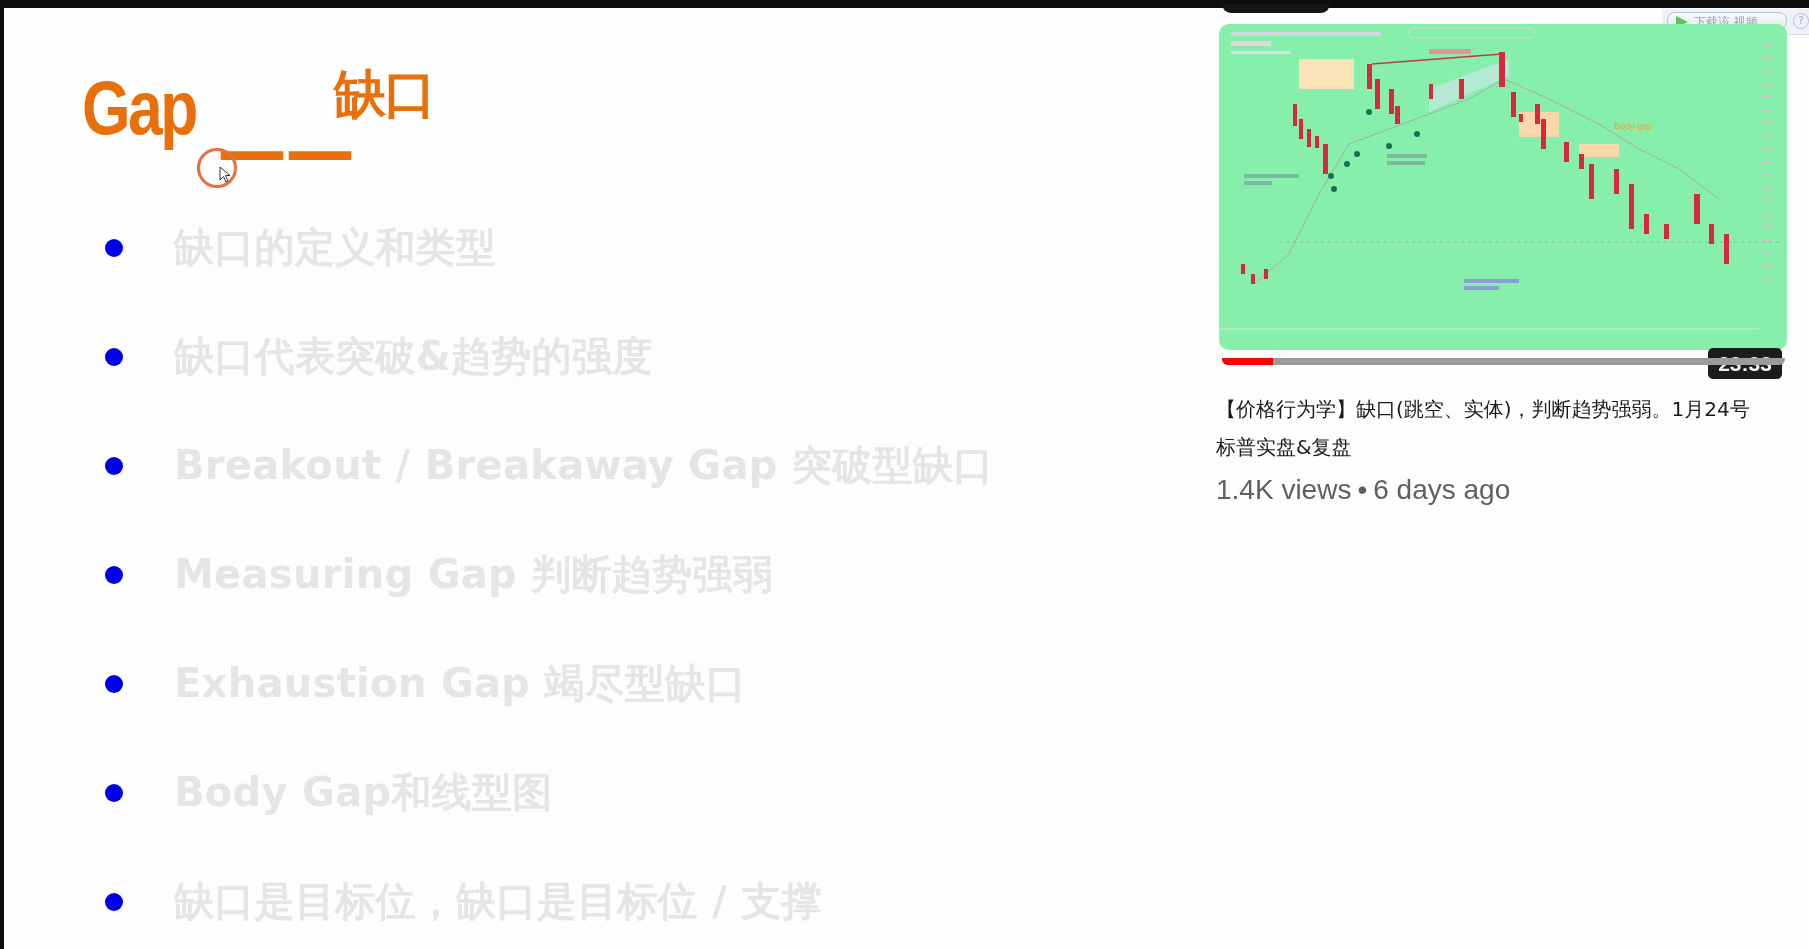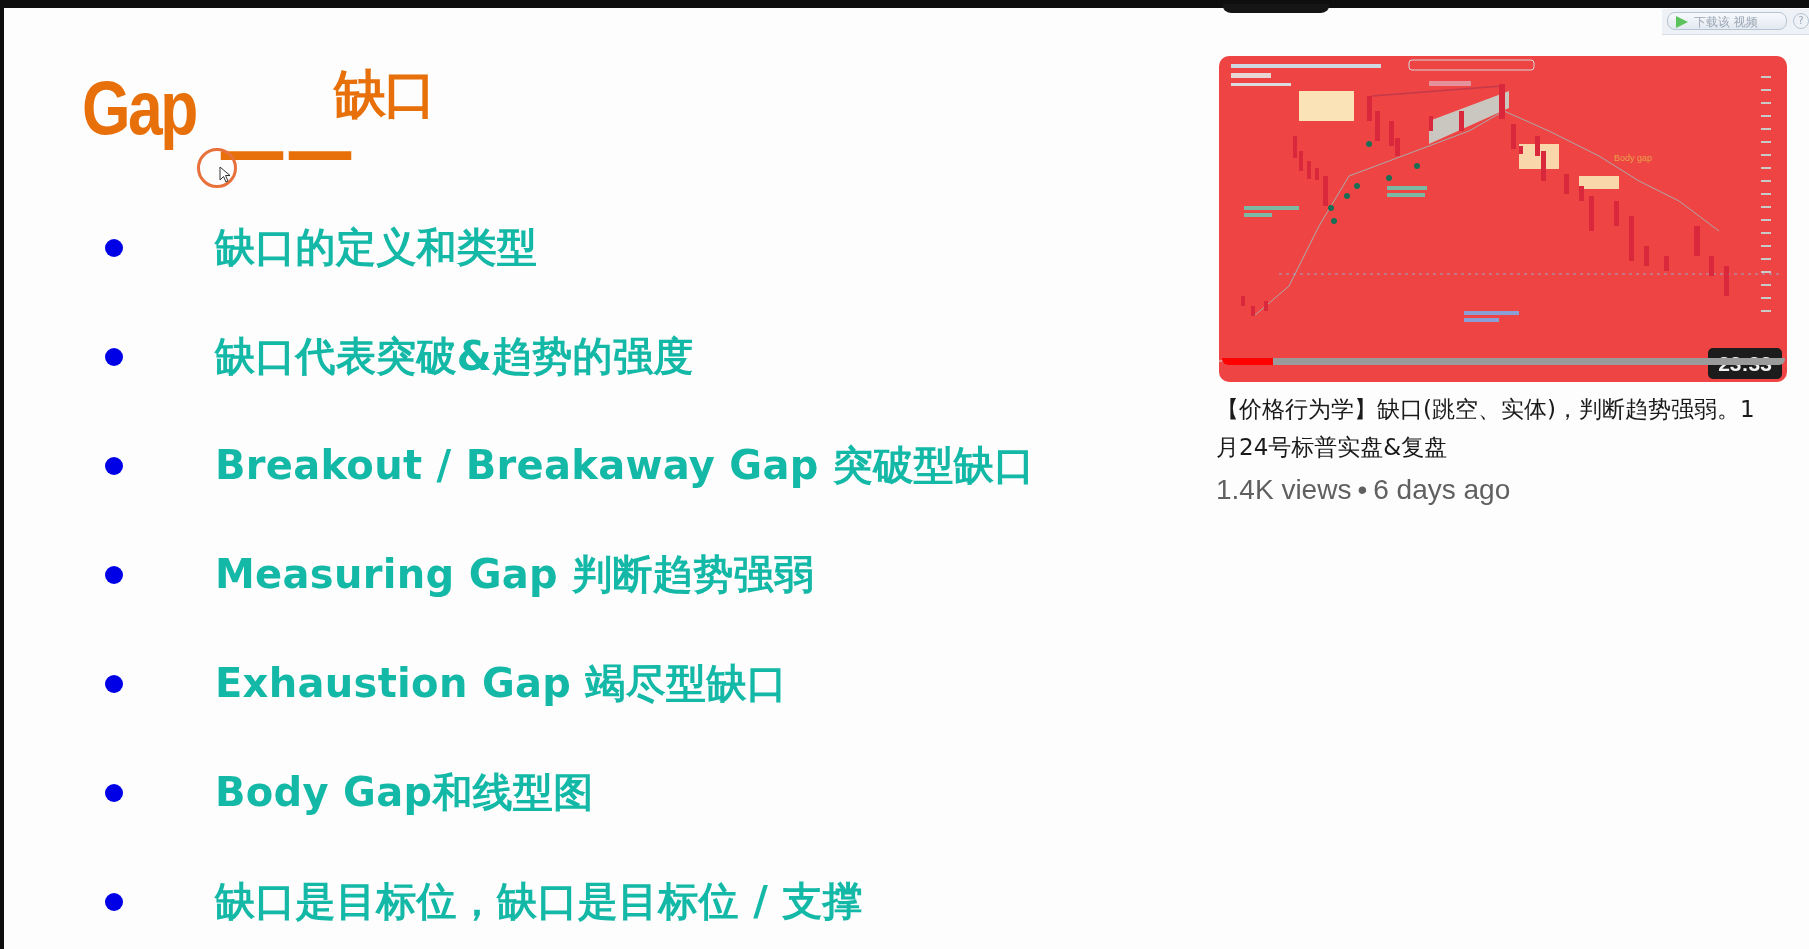--- a/index.html
+++ b/index.html
@@ -42,22 +42,22 @@
   .bullets { position:absolute; left:100px; top:216px; margin:0; padding:0; list-style:none; }
   .bullet {
     position:relative; height:109px; display:flex; align-items:flex-start;
   }
   .bullet .dot {
     width:18px; height:18px; border-radius:50%; background:#0000E6;
     margin-top:23px; margin-left:5px;
   }
   .bullet .text {
     position:absolute; left:74px; top:0;
-    color:#14b8a6; font-weight:bold; font-size:40px; line-height:62px;
-    white-space:nowrap; letter-spacing:0.3px;margin-left:41px;
+    color:#e5e5e5; font-weight:bold; font-size:40px; line-height:62px;
+    white-space:nowrap; letter-spacing:0.3px;
   }
   
   .download-bar {
     position:absolute; left:1650px; top:9px; width:159px; height:25px;
     background:#eef2f7; border-bottom:1px solid #d6dde6;margin-left:12px;
   }
   .download-btn {
     position:absolute; left:5px; top:3px; width:120px; height:18px;
     border:1px solid #b7c4d3; border-radius:8px; background:linear-gradient(#f7f9fc,#e3e9f0);
     font-size:12px; color:#9aa6b4; line-height:18px; padding-left:26px; box-sizing:border-box;
@@ -67,38 +67,38 @@
     border-left:12px solid #5cc25c; border-top:6px solid transparent; border-bottom:6px solid transparent;
   }
   .help-btn {
     position:absolute; left:131px; top:4px; width:14px; height:14px; border:1px solid #b7c4d3;
     border-radius:50%; font-size:10px; color:#9aa6b4; text-align:center; line-height:14px;
   }
   .close-btn {
     position:absolute; left:148px; top:4px; font-size:12px; color:#9aa6b4;
   }
   .thumb {
-    position:absolute; left:1219px; top:56px; width:568px; height:326px;
-    background:#ef4444; border-radius:10px; overflow:hidden;text-decoration:underline;
+    position:absolute; left:1219px; top:24px; width:568px; height:326px;
+    background:#86efac; border-radius:10px; overflow:hidden;text-decoration:underline;
   }
   .thumb svg { position:absolute; left:0; top:0; }
   .duration {
     position:absolute; left:1708px; top:324px; width:74px; height:31px;
     background:#1c1c1c; border-radius:5px; color:#f2f2f2;
     font-family:"Liberation Sans", sans-serif; font-weight:bold; font-size:21px;
     text-align:center; line-height:31px;margin-top:24px;
   }
   .progress {
     position:absolute; left:1222px; top:358px; width:563px; height:7px;
     background:#9b9b9b; border-radius:0 0 6px 6px;
   }
   .progress .fill { position:absolute; left:0; top:0; height:7px; width:51px; background:#ff0000; border-radius:0 0 0 6px; }
   .video-title {
     position:absolute; left:1216px; top:390px; width:540px;
-    font-family:"DejaVu Sans", sans-serif; font-size:23px; line-height:38px; color:#1a1a1a;
+    font-family:"DejaVu Sans", sans-serif; font-size:20px; line-height:38px; color:#1a1a1a;
   }
   .video-meta {
     position:absolute; left:1216px; top:474px;
     font-family:"Liberation Sans", sans-serif; font-size:28px; color:#606060;
   }
   .video-meta .sep { margin:0 6px; }
 </style>
 </head>
 <body>
 

